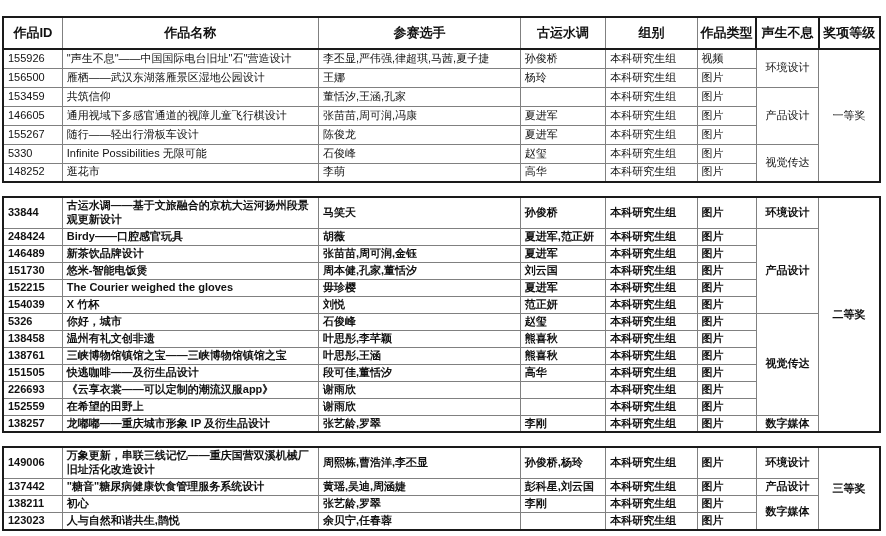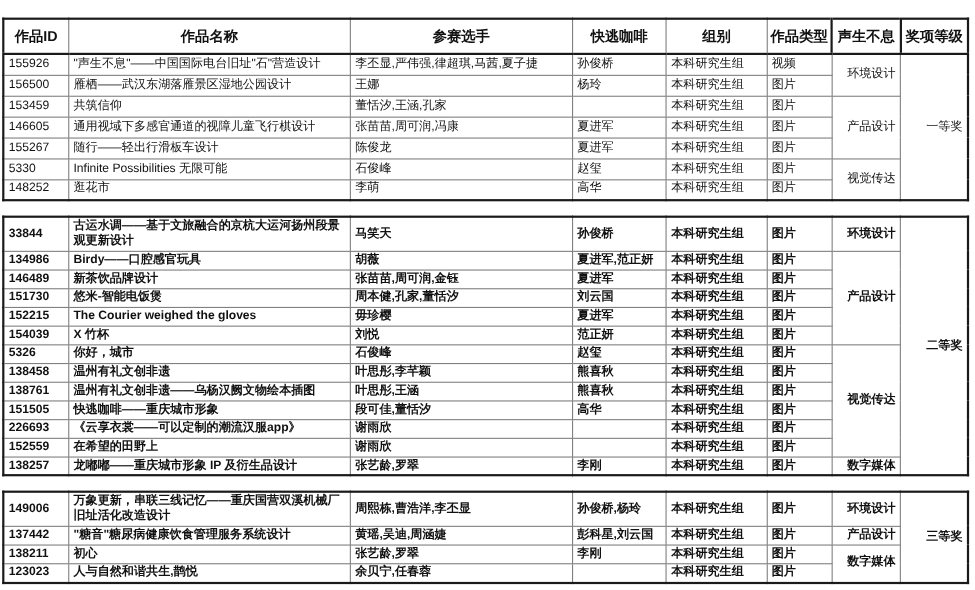--- a/index.html
+++ b/index.html
@@ -29,21 +29,21 @@
     font-size:13px;
     font-weight:bold;
     text-align:center;
     border-bottom:2px solid #1a1a1a;
     height:26px;
     padding:2px;
   }
   
   table.grid th:nth-child(7), table.grid th:nth-child(8),
   td.major, td.award { border-left:2px solid #1a1a1a; }
-  td.major, td.award { text-align:right; }
+  td.major, td.award { text-align:center; }
   td.award { font-size:11.5px; }
   #table-0 tbody tr { height:19px; }
   #table-1 tbody tr, #table-2 tbody tr { height:17px;font-weight:bold; }
   col.c0{width:59px;} col.c1{width:255px;} col.c2{width:201px;} col.c3{width:85px;}
   col.c4{width:91px;} col.c5{width:59px;} col.c6{width:62px;} col.c7{width:61px;}
 </style>
 </head>
 <body>
 
 <div class="page">
@@ -57,21 +57,21 @@
       <col class="c4">
         <col class="c5">
         <col class="c6">
         <col class="c7">
     </colgroup>
     <thead>
       <tr>
         <th>作品ID</th>
         <th>作品名称</th>
         <th>参赛选手</th>
-        <th>快逃咖啡</th>
+        <th>古运水调</th>
         <th>组别</th>
         <th>作品类型</th>
         <th>声生不息</th>
         <th>奖项等级</th>
       </tr>
     </thead>
     <tbody id="tbody-0">
         <tr>
           <td>155926</td>
           <td>"声生不息"——中国国际电台旧址"石"营造设计</td>
@@ -151,21 +151,21 @@
           <td>33844</td>
           <td>古运水调——基于文旅融合的京杭大运河扬州段景观更新设计</td>
           <td>马笑天</td>
           <td>孙俊桥</td>
           <td>本科研究生组</td>
           <td>图片</td>
           <td class="major" rowspan="1">环境设计</td>
           <td class="award" rowspan="13">二等奖</td>
         </tr>
         <tr>
-          <td>134986</td>
+          <td>248424</td>
           <td>Birdy——口腔感官玩具</td>
           <td>胡薇</td>
           <td>夏进军,范正妍</td>
           <td>本科研究生组</td>
           <td>图片</td>
           <td class="major" rowspan="5">产品设计</td>
         </tr>
         <tr>
           <td>146489</td>
           <td>新茶饮品牌设计</td>
@@ -210,29 +210,29 @@
         <tr>
           <td>138458</td>
           <td>温州有礼文创非遗</td>
           <td>叶思彤,李芊颖</td>
           <td>熊喜秋</td>
           <td>本科研究生组</td>
           <td>图片</td>
         </tr>
         <tr>
           <td>138761</td>
-          <td>温州有礼文创非遗——乌杨汉阙文物绘本插图</td>
+          <td>三峡博物馆镇馆之宝——三峡博物馆镇馆之宝</td>
           <td>叶思彤,王涵</td>
           <td>熊喜秋</td>
           <td>本科研究生组</td>
           <td>图片</td>
         </tr>
         <tr>
           <td>151505</td>
-          <td>快逃咖啡——重庆城市形象</td>
+          <td>快逃咖啡——及衍生品设计</td>
           <td>段可佳,董恬汐</td>
           <td>高华</td>
           <td>本科研究生组</td>
           <td>图片</td>
         </tr>
         <tr>
           <td>226693</td>
           <td>《云享衣裳——可以定制的潮流汉服app》</td>
           <td>谢雨欣</td>
           <td></td>

